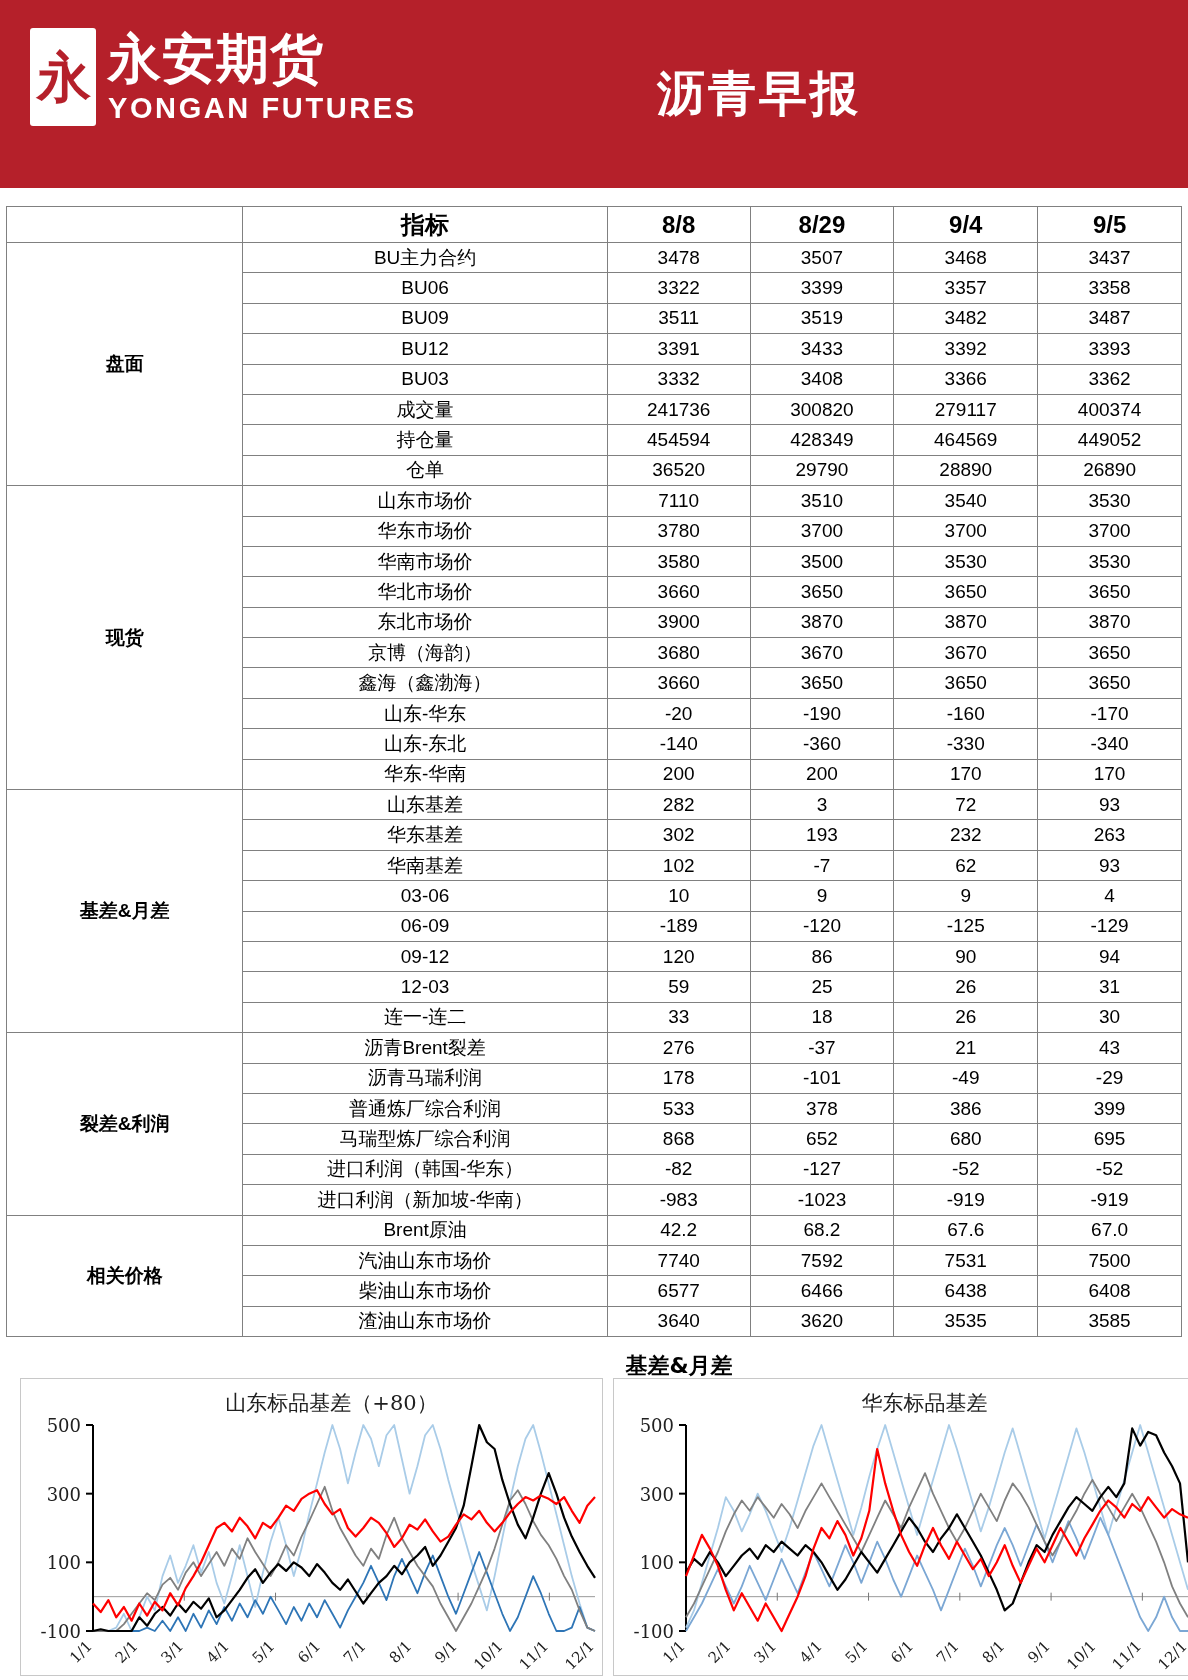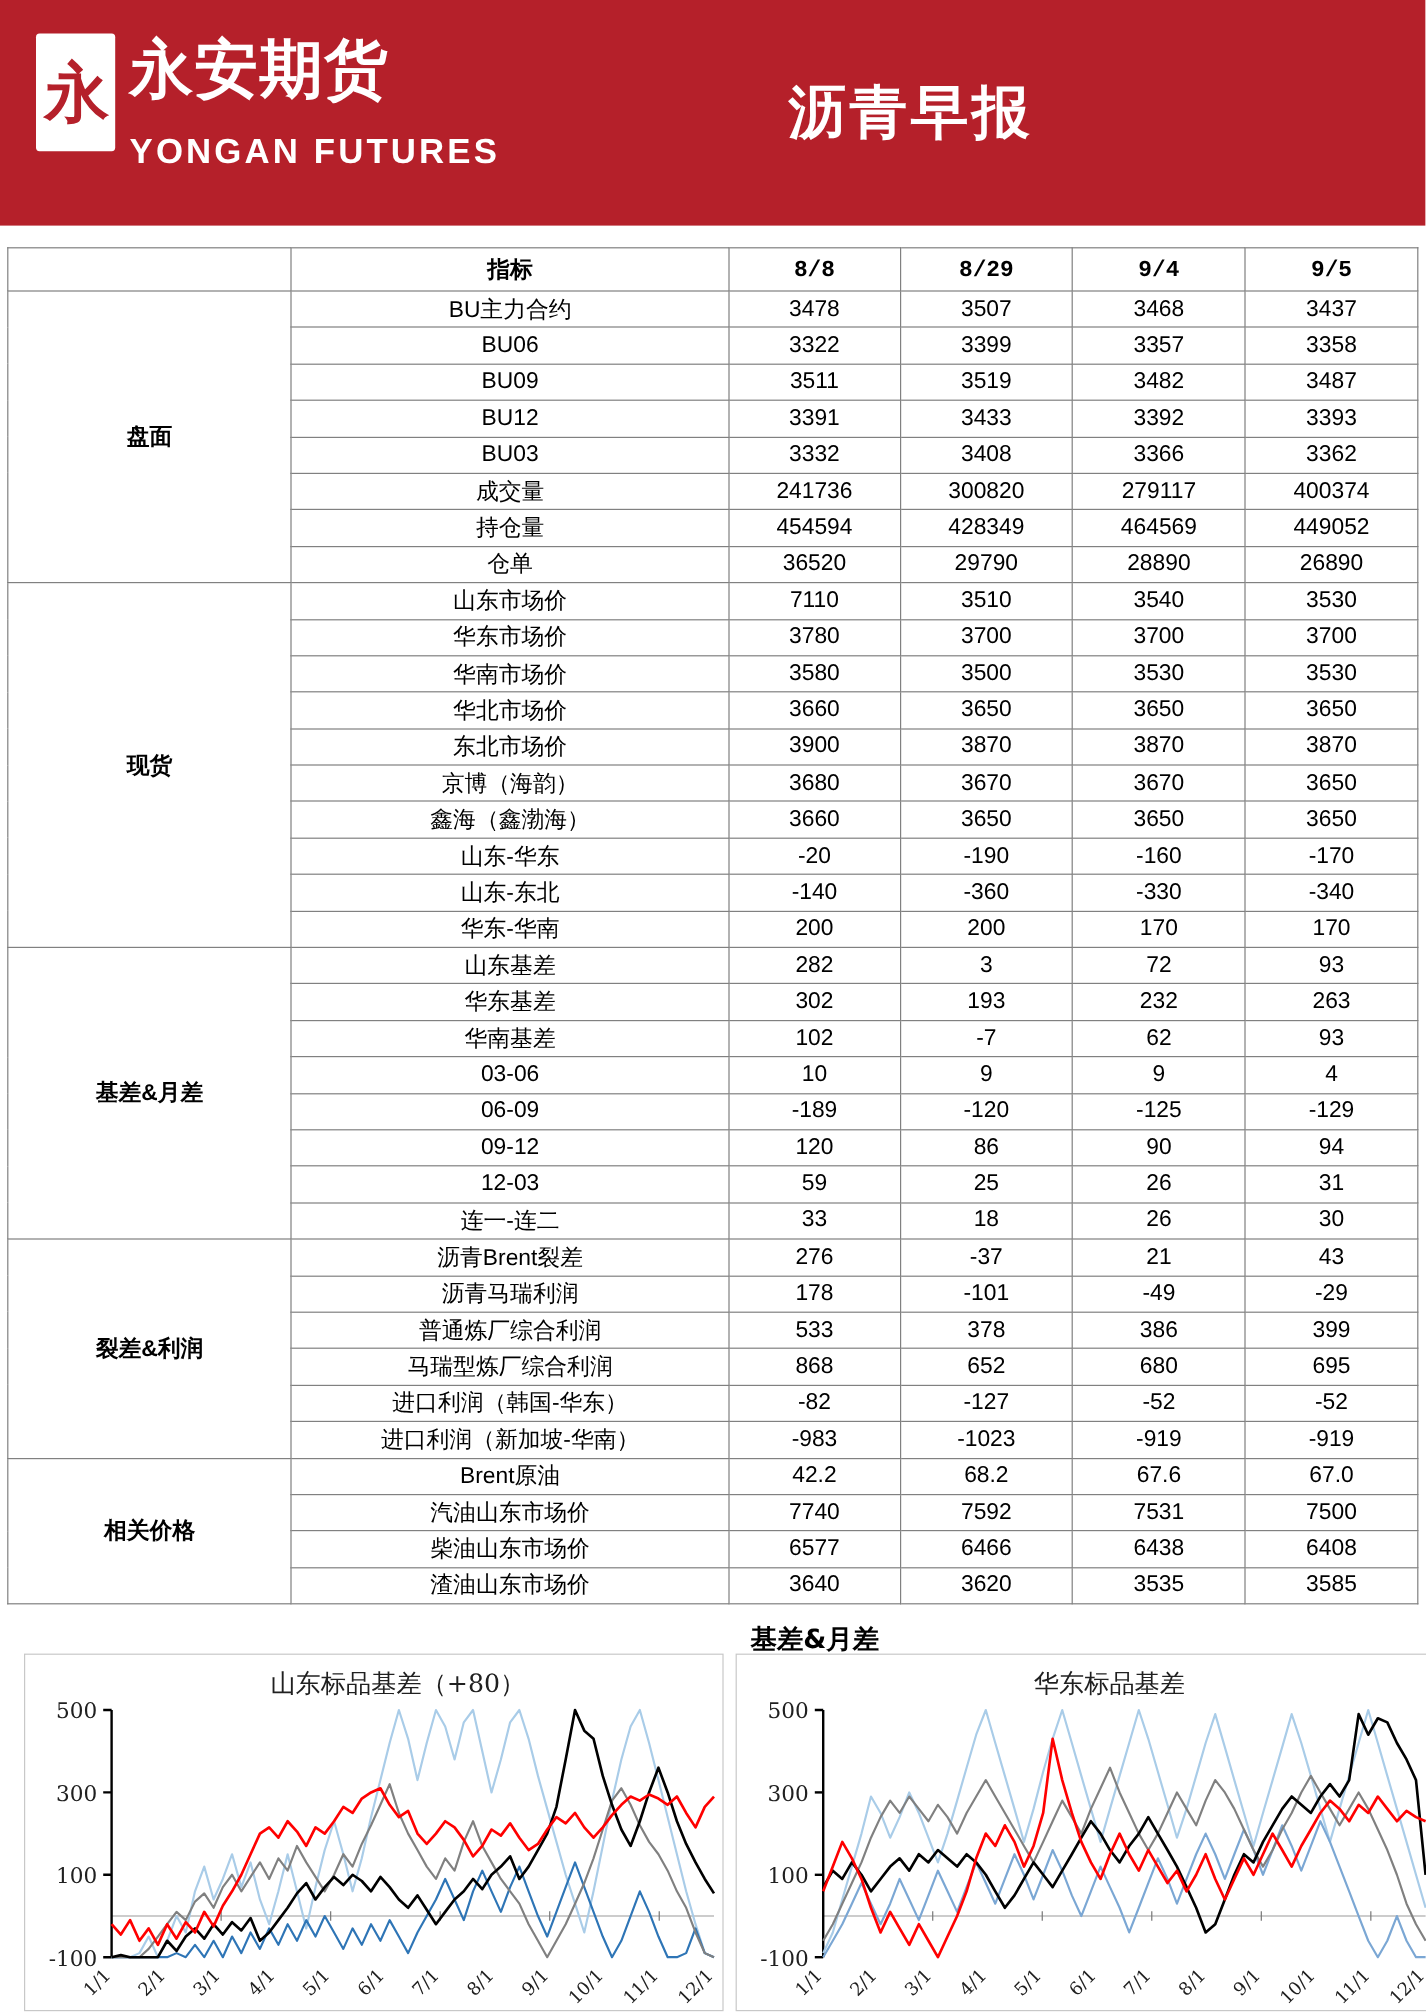--- a/index.html
+++ b/index.html
@@ -31,21 +31,21 @@
   .logo-mark .glyph{
     position:absolute;inset:0;
     display:flex;align-items:center;justify-content:center;
     color:#b5202a;
     font-family:"DejaVu Serif","Liberation Serif",serif;
     font-weight:bold;
     font-size:54px;
     line-height:1;
     letter-spacing:-2px;
   }
-  .logo-text{display:flex;flex-direction:column;justify-content:flex-start;padding-top:2px;gap:19px;}
+  .logo-text{display:flex;flex-direction:column;justify-content:flex-start;padding-top:2px;}
   .logo-cn{
     color:#ffffff;
     font-size:53px;
     line-height:1.08;
     font-weight:bold;
     letter-spacing:1px;
     font-family:"DejaVu Sans","Liberation Sans",sans-serif;
   }
   .logo-en{
     color:#ffffff;
@@ -83,23 +83,22 @@
     vertical-align:middle;
     font-size:19px;
     color:#000000;
     padding:0;
     height:30.4px;
     box-sizing:border-box;
     white-space:nowrap;
   }
   table.main tr.hdr td{
     font-weight:bold;
-    font-size:19px;
+    font-size:24px;
     height:36px;
-    font-family:Liberation Mono, monospace;
   }
   td.grp{
     font-weight:bold;
     font-size:22px;
     border-left:1px solid #808080;
     border-right:1px solid #808080;
   }
   td.label{font-size:19px;}
   td.val{font-size:20px;}
   .col1{width:212px;}

